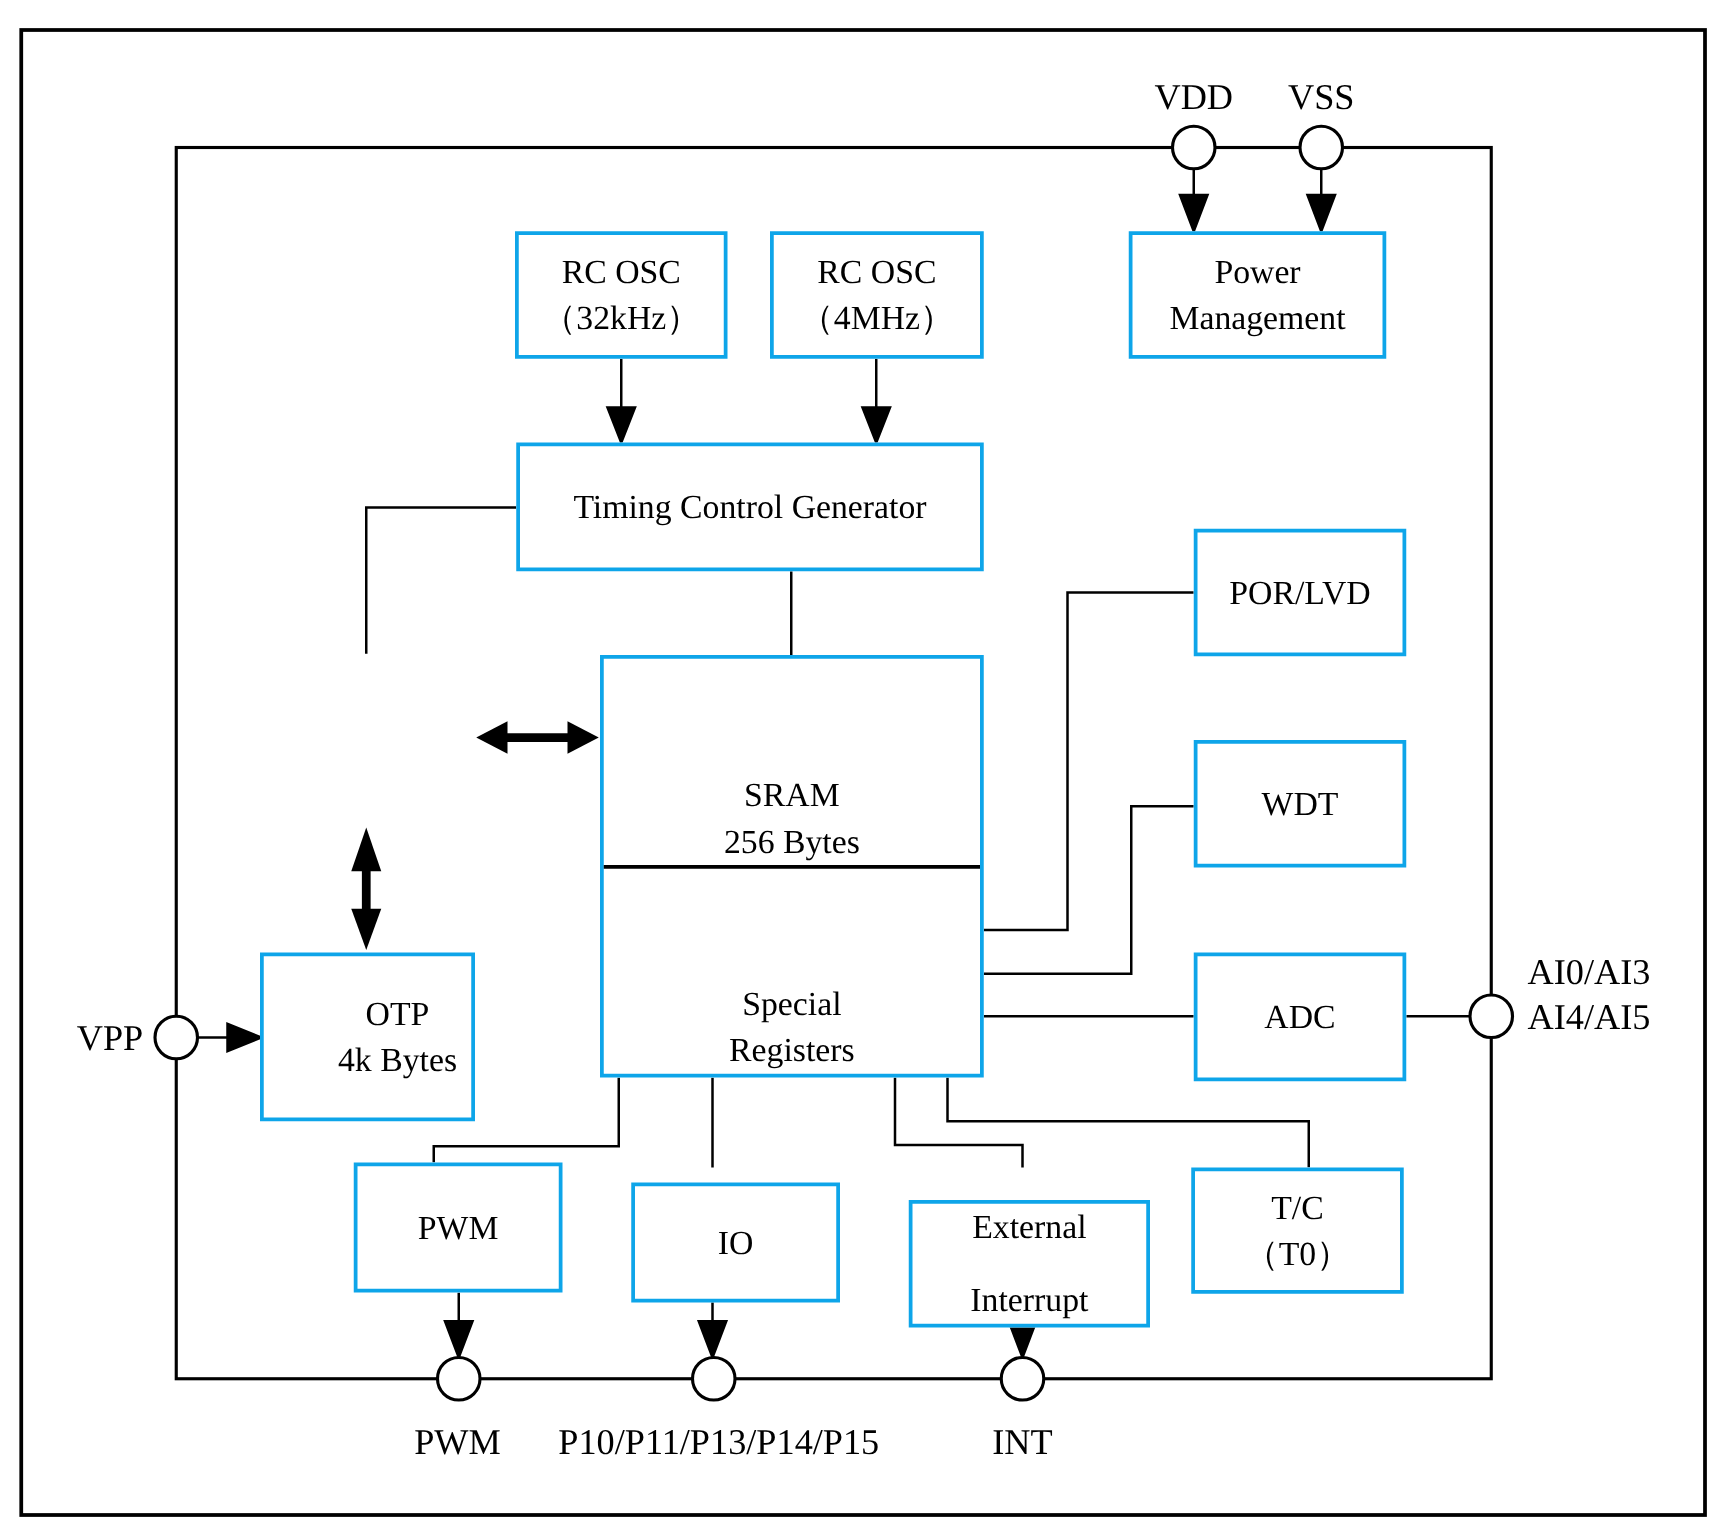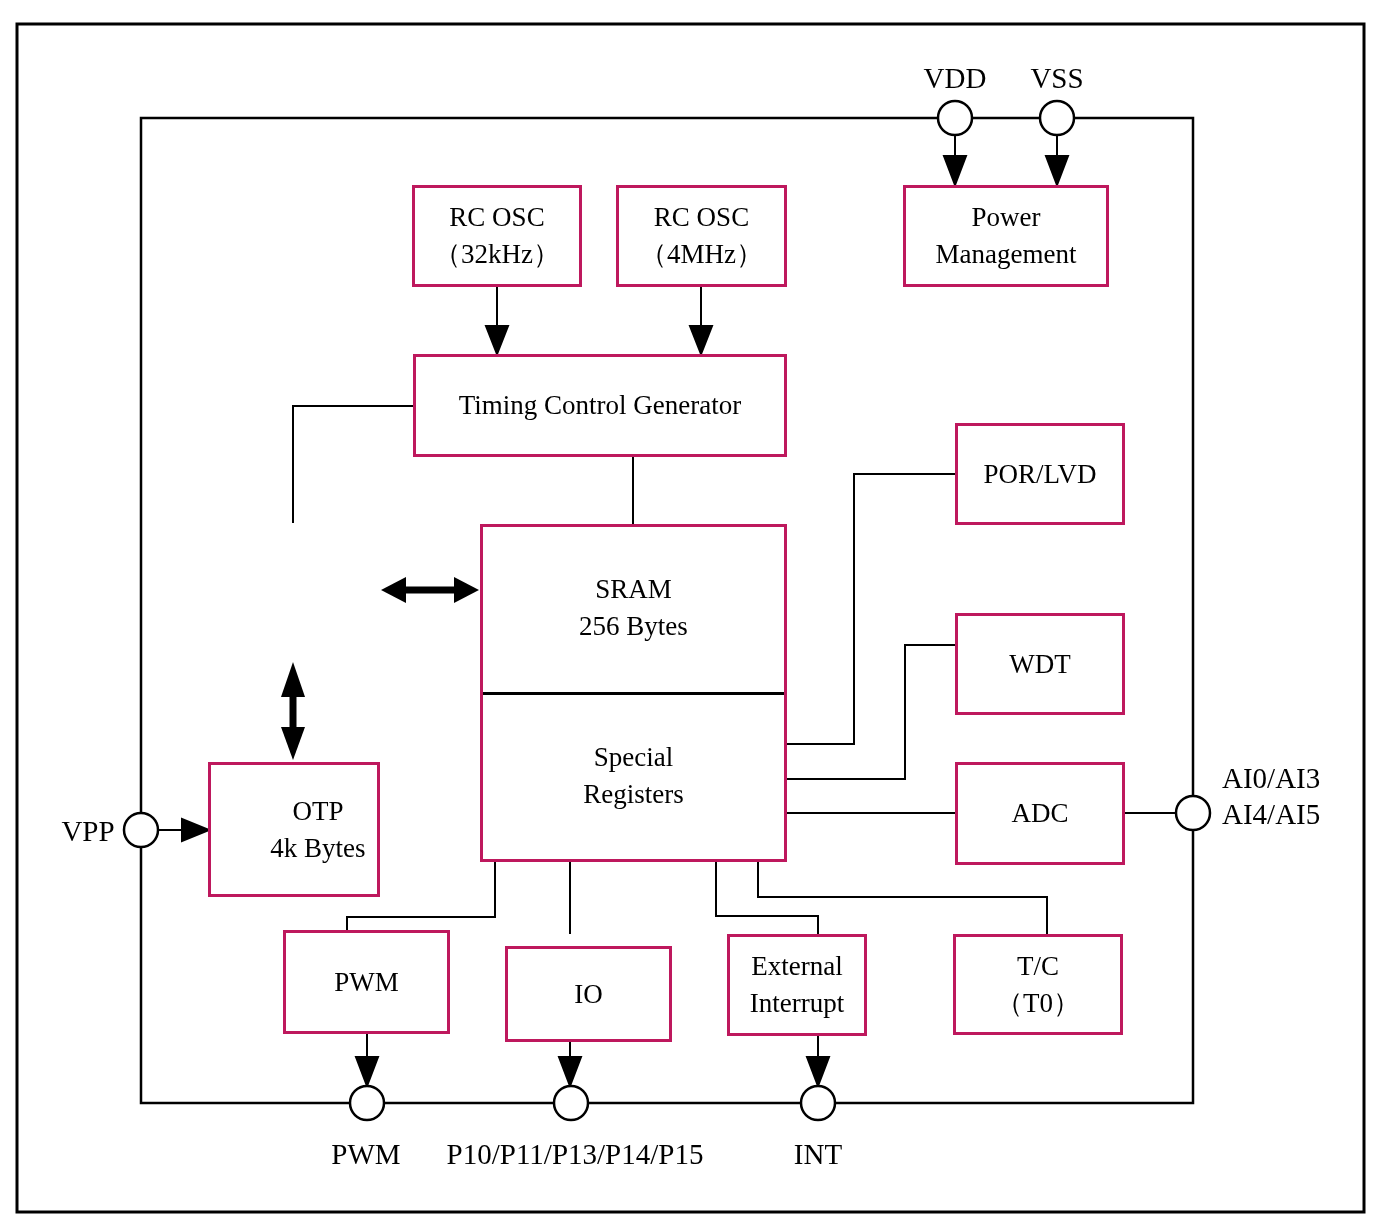--- a/index.html
+++ b/index.html
@@ -8,32 +8,32 @@
     width:1385px;height:1228px;
     background:#ffffff;
     font-family:"Liberation Serif", serif;
     color:#000000;
   }
   svg{position:absolute;left:0;top:0;}
   .box{
     position:absolute;
     box-sizing:border-box;
     background:#ffffff;
-    border:3px solid #be185d;
+    border:3px solid #0ea5e9;
     display:flex;flex-direction:column;
     align-items:center;justify-content:center;
     text-align:center;
     font-size:27px;line-height:37px;
     white-space:nowrap;
   }
   .split{padding:0;}
   .cell{
     flex:1;width:100%;
     display:flex;flex-direction:column;
-    align-items:center;justify-content:flex-start;margin-top:44px;
+    align-items:center;justify-content:flex-end;
   }
   .divider{width:100%;height:3px;background:#000000;}
   .lbl{
     position:absolute;
     font-size:29px;line-height:36px;
     white-space:nowrap;
   }
   .cx{transform:translateX(-50%);}
 </style>
 </head>
@@ -128,42 +128,42 @@
       <span>SRAM</span>
       <span>256 Bytes</span>
     </div>
     <div class="divider"></div>
     <div class="cell">
       <span>Special</span>
       <span>Registers</span>
     </div>
   </div>
 
-  <div class="box" style="left:955px;top:592px;width:170px;height:102px;margin-top:21px;">
+  <div class="box" style="left:955px;top:592px;width:170px;height:102px;">
     <span>WDT</span>
   </div>
 
   <div class="box" style="left:208px;top:762px;width:172px;height:135px;padding-left:48px;">
     <span>OTP</span>
     <span>4k Bytes</span>
   </div>
 
   <div class="box" style="left:955px;top:762px;width:170px;height:103px;">
     <span>ADC</span>
   </div>
 
   <div class="box" style="left:283px;top:930px;width:167px;height:104px;">
     <span>PWM</span>
   </div>
 
   <div class="box" style="left:505px;top:934px;width:167px;height:96px;margin-top:12px;">
     <span>IO</span>
   </div>
 
-  <div class="box" style="left:727px;top:934px;width:140px;height:102px;">
+  <div class="box" style="left:727px;top:960px;width:193px;height:102px;justify-content:space-between;">
     <span>External</span>
     <span>Interrupt</span>
   </div>
 
   <div class="box" style="left:953px;top:934px;width:170px;height:101px;">
     <span>T/C</span>
     <span>（T0）</span>
   </div>
 
   <div class="lbl cx" style="left:955px;top:60px;">VDD</div>

